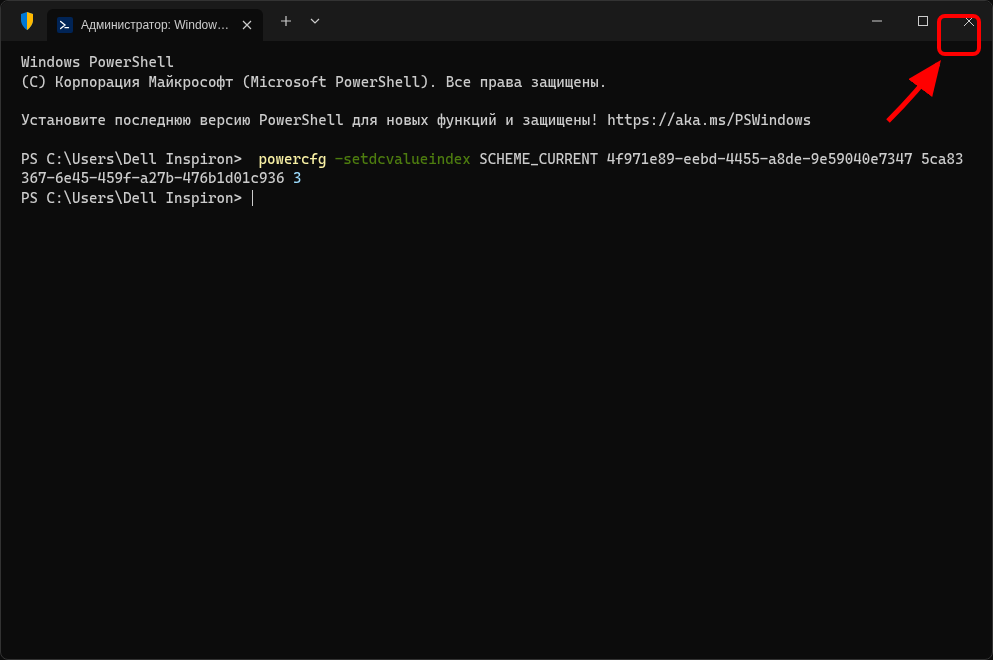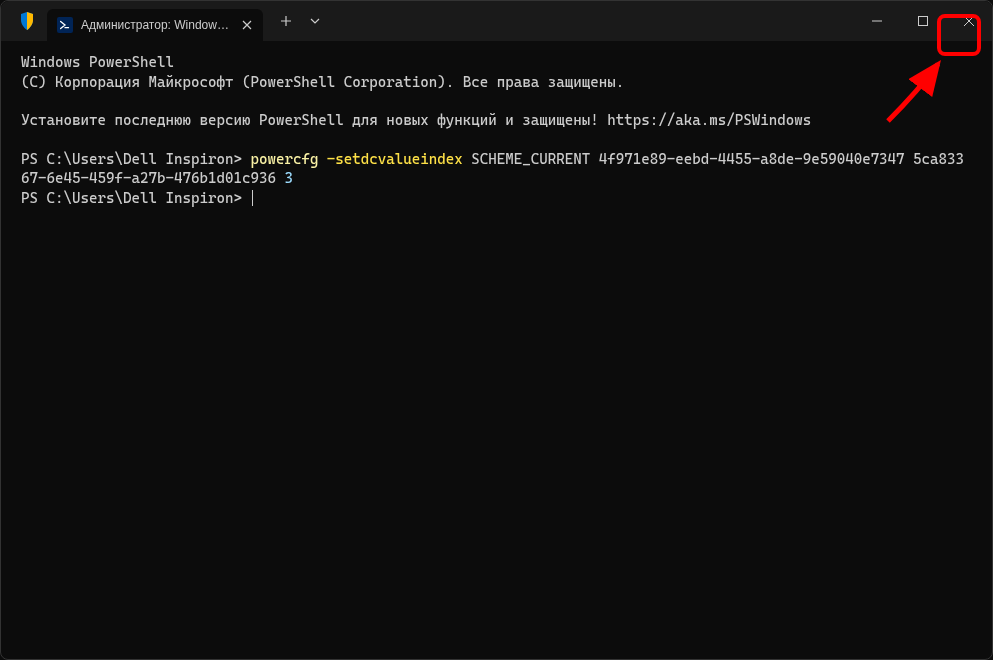--- a/index.html
+++ b/index.html
@@ -133,23 +133,24 @@
       color: #cccccc;
       overflow: hidden;
       font-family: 'Cascadia Mono', 'Consolas', monospace;
     }
     .line {
       white-space: pre-wrap;
       word-break: break-all;
     }
     .cmd-yellow {
       color: #f9f1a5;
+      margin-left: 8px;
     }
     .cmd-gray {
-      color: #fde047;
+      color: #4d7c0f;
     }
     .cmd-green {
       color: #9cdcfe;
     }
     .cursor {
       display: inline-block;
       width: 1px;
       height: 16px;
       background: #cccccc;
       vertical-align: text-bottom;
@@ -226,21 +227,21 @@
       <div class="win-btn close-btn">
         <svg width="10" height="10" viewBox="0 0 10 10">
           <path d="M0 0 L10 10 M10 0 L0 10" stroke="#cccccc" stroke-width="1"></path>
         </svg>
       </div>
     </div>
   </div>
 
   <div class="terminal-content">
     <div class="line">Windows PowerShell</div>
-    <div class="line">(C) Корпорация Майкрософт (PowerShell Corporation). Все права защищены.</div>
+    <div class="line">(C) Корпорация Майкрософт (Microsoft PowerShell). Все права защищены.</div>
     <div class="blank-line"></div>
     <div class="line">Установите последнюю версию PowerShell для новых функций и защищены! https://aka.ms/PSWindows</div>
     <div class="blank-line"></div>
     <div class="line"><span>PS C:\Users\Dell Inspiron&gt; </span><span class="cmd-yellow">powercfg</span><span class="cmd-gray"> -setdcvalueindex</span><span> SCHEME_CURRENT 4f971e89-eebd-4455-a8de-9e59040e7347 5ca83367-6e45-459f-a27b-476b1d01c936 </span><span class="cmd-green">3</span></div>
     <div class="line"><span>PS C:\Users\Dell Inspiron&gt; </span><span class="cursor"></span></div>
   </div>
 </div>
 
 <div class="highlight-box"></div>
 <svg class="arrow" width="70" height="70" viewBox="0 0 70 70">

